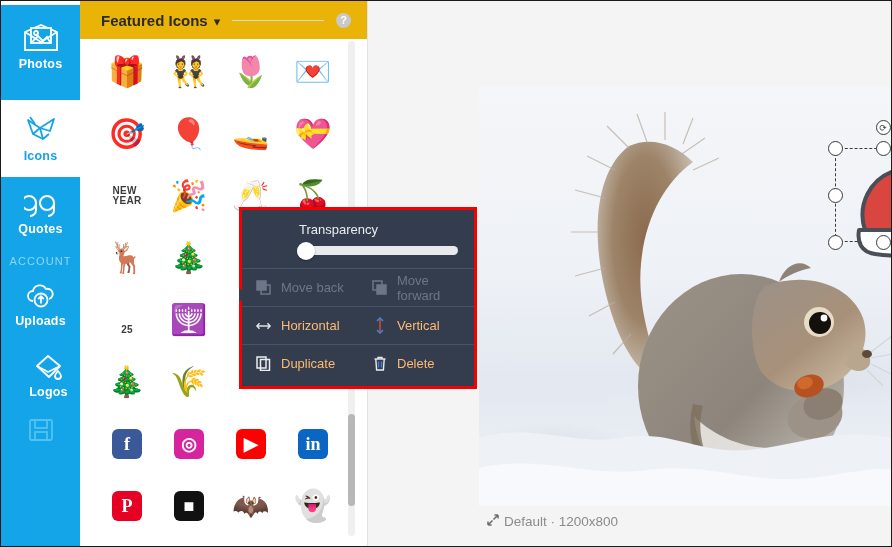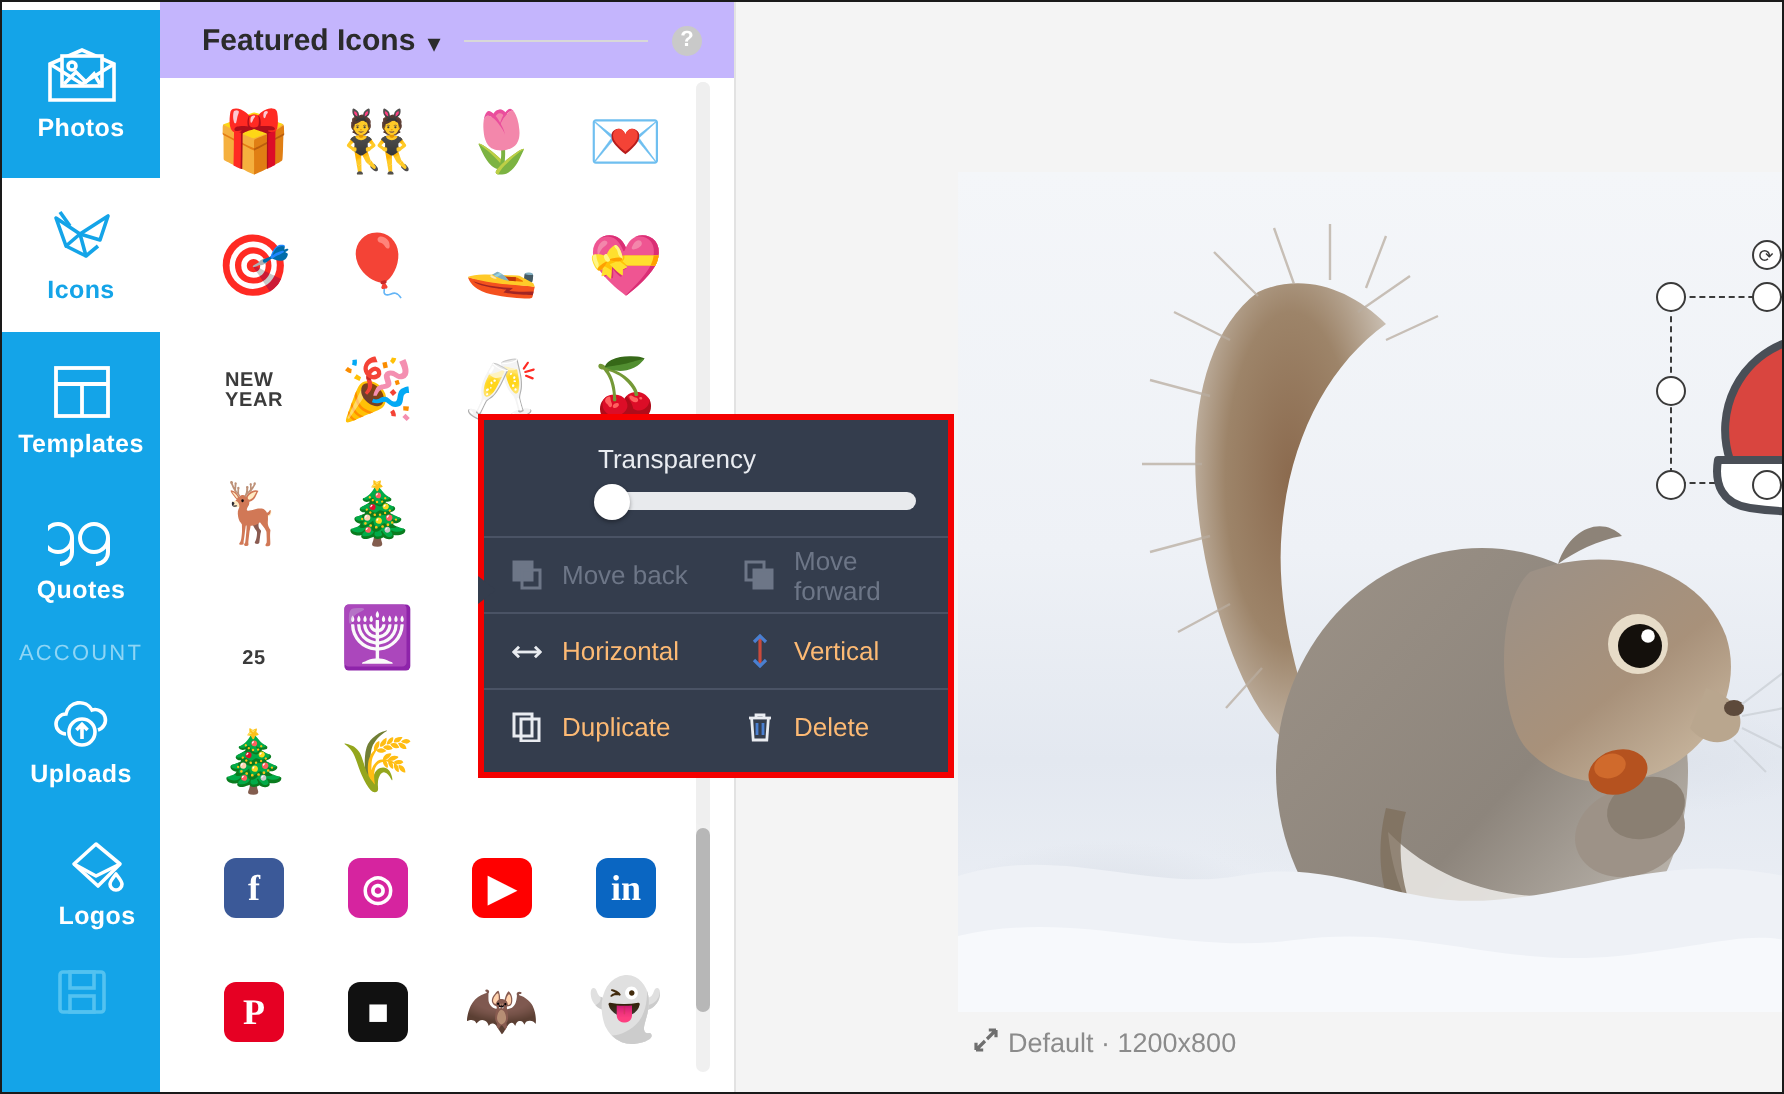--- a/index.html
+++ b/index.html
@@ -55,21 +55,21 @@
   
   #panel {
     position: absolute; left: 79px; top: 0;
     width: 287px; height: 545px;
     background: #ffffff;
     overflow: hidden;
   }
   #panel-topbar {
     position: absolute; left: 0; top: 0;
     width: 287px; height: 38px;
-    background: #c4b5fd;
+    background: #eab308;
     display: flex; align-items: center;
   }
   #panel-title {
     margin-left: 21px;
     font-size: 15px;
     font-weight: bold;
     color: #2b2b2b;
     white-space: nowrap;
     cursor: pointer;
   }
@@ -283,43 +283,33 @@
           <path d="M3 9 L19 2 L35 9 L35 27 L3 27 Z"></path>
           <rect x="9" y="5" width="20" height="15" fill="#14a4e8"></rect>
           <circle cx="14" cy="10" r="2"></circle>
           <path d="M10 19 L16 13 L21 18 L25 14 L28 19"></path>
           <path d="M3 9 L19 19 L35 9"></path>
         </svg>
       </span>
       <span class="si-lbl">Photos</span>
     </div>
 
-    <div class="side-item active" style="height:77px;">
+    <div class="side-item active" style="height:77px;margin-top:11px;">
       <span class="si-ico">
         <svg width="34" height="30" viewBox="0 0 34 30" fill="none" stroke="#14a4e8" stroke-width="1.8" stroke-linejoin="round">
           <path d="M4 5 L16 13 L9 19 Z"></path>
           <path d="M16 13 L30 4 L26 16 L16 13"></path>
           <path d="M16 13 L19 24 L25 19"></path>
           <path d="M9 19 L19 24"></path>
           <path d="M6 2 L11 9"></path>
         </svg>
       </span>
       <span class="si-lbl">Icons</span>
     </div>
 
-    <div class="side-item" style="height:77px;">
-      <span class="si-ico">
-        <svg width="32" height="30" viewBox="0 0 32 30" fill="none" stroke="#ffffff" stroke-width="1.9">
-          <rect x="3" y="3" width="26" height="24"></rect>
-          <path d="M3 11 H29"></path>
-          <path d="M16 11 V27"></path>
-        </svg>
-      </span>
-      <span class="si-lbl">Templates</span>
-    </div>
 
     <div class="side-item" style="height:72px;">
       <span class="si-ico">
         <svg width="34" height="28" viewBox="0 0 34 28" fill="none" stroke="#ffffff" stroke-width="2">
           <path d="M5 6 a7 7 0 1 0 0 14 a7 7 0 1 0 0 -14"></path>
           <path d="M12 13 V20 a6 6 0 0 1 -6 6"></path>
           <path d="M23 6 a7 7 0 1 0 0 14 a7 7 0 1 0 0 -14"></path>
           <path d="M30 13 V20 a6 6 0 0 1 -6 6"></path>
         </svg>
       </span>

